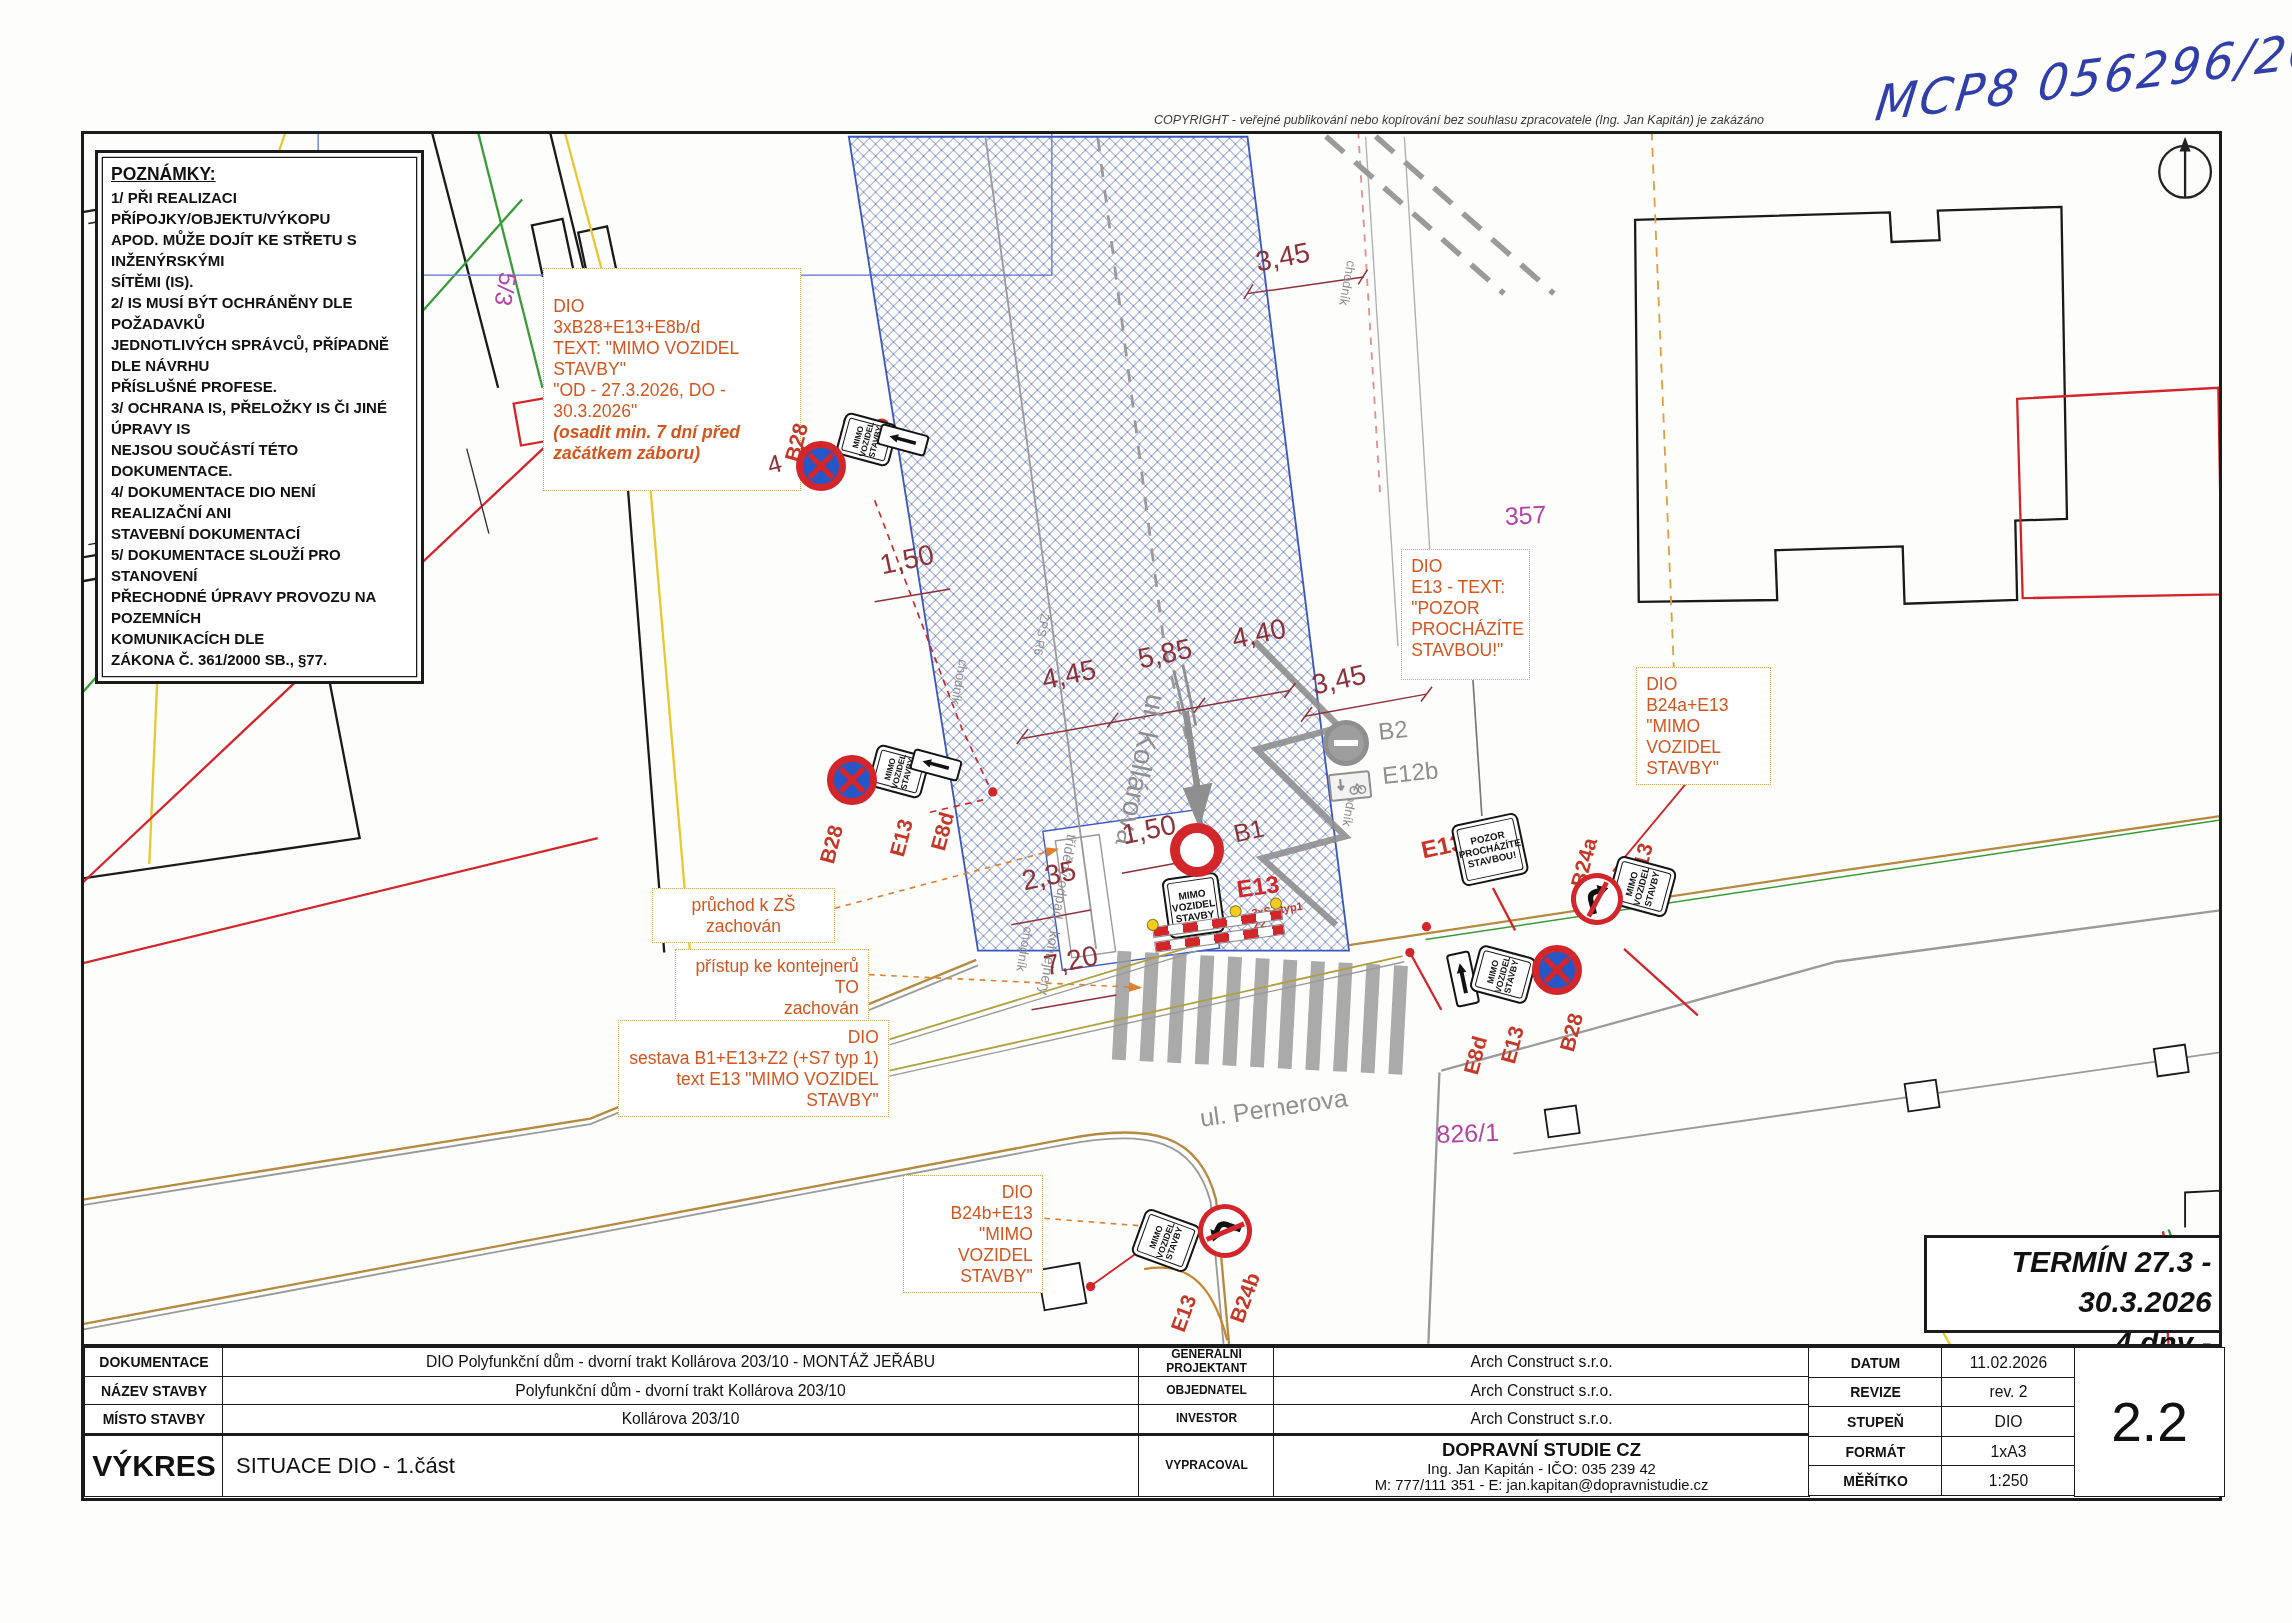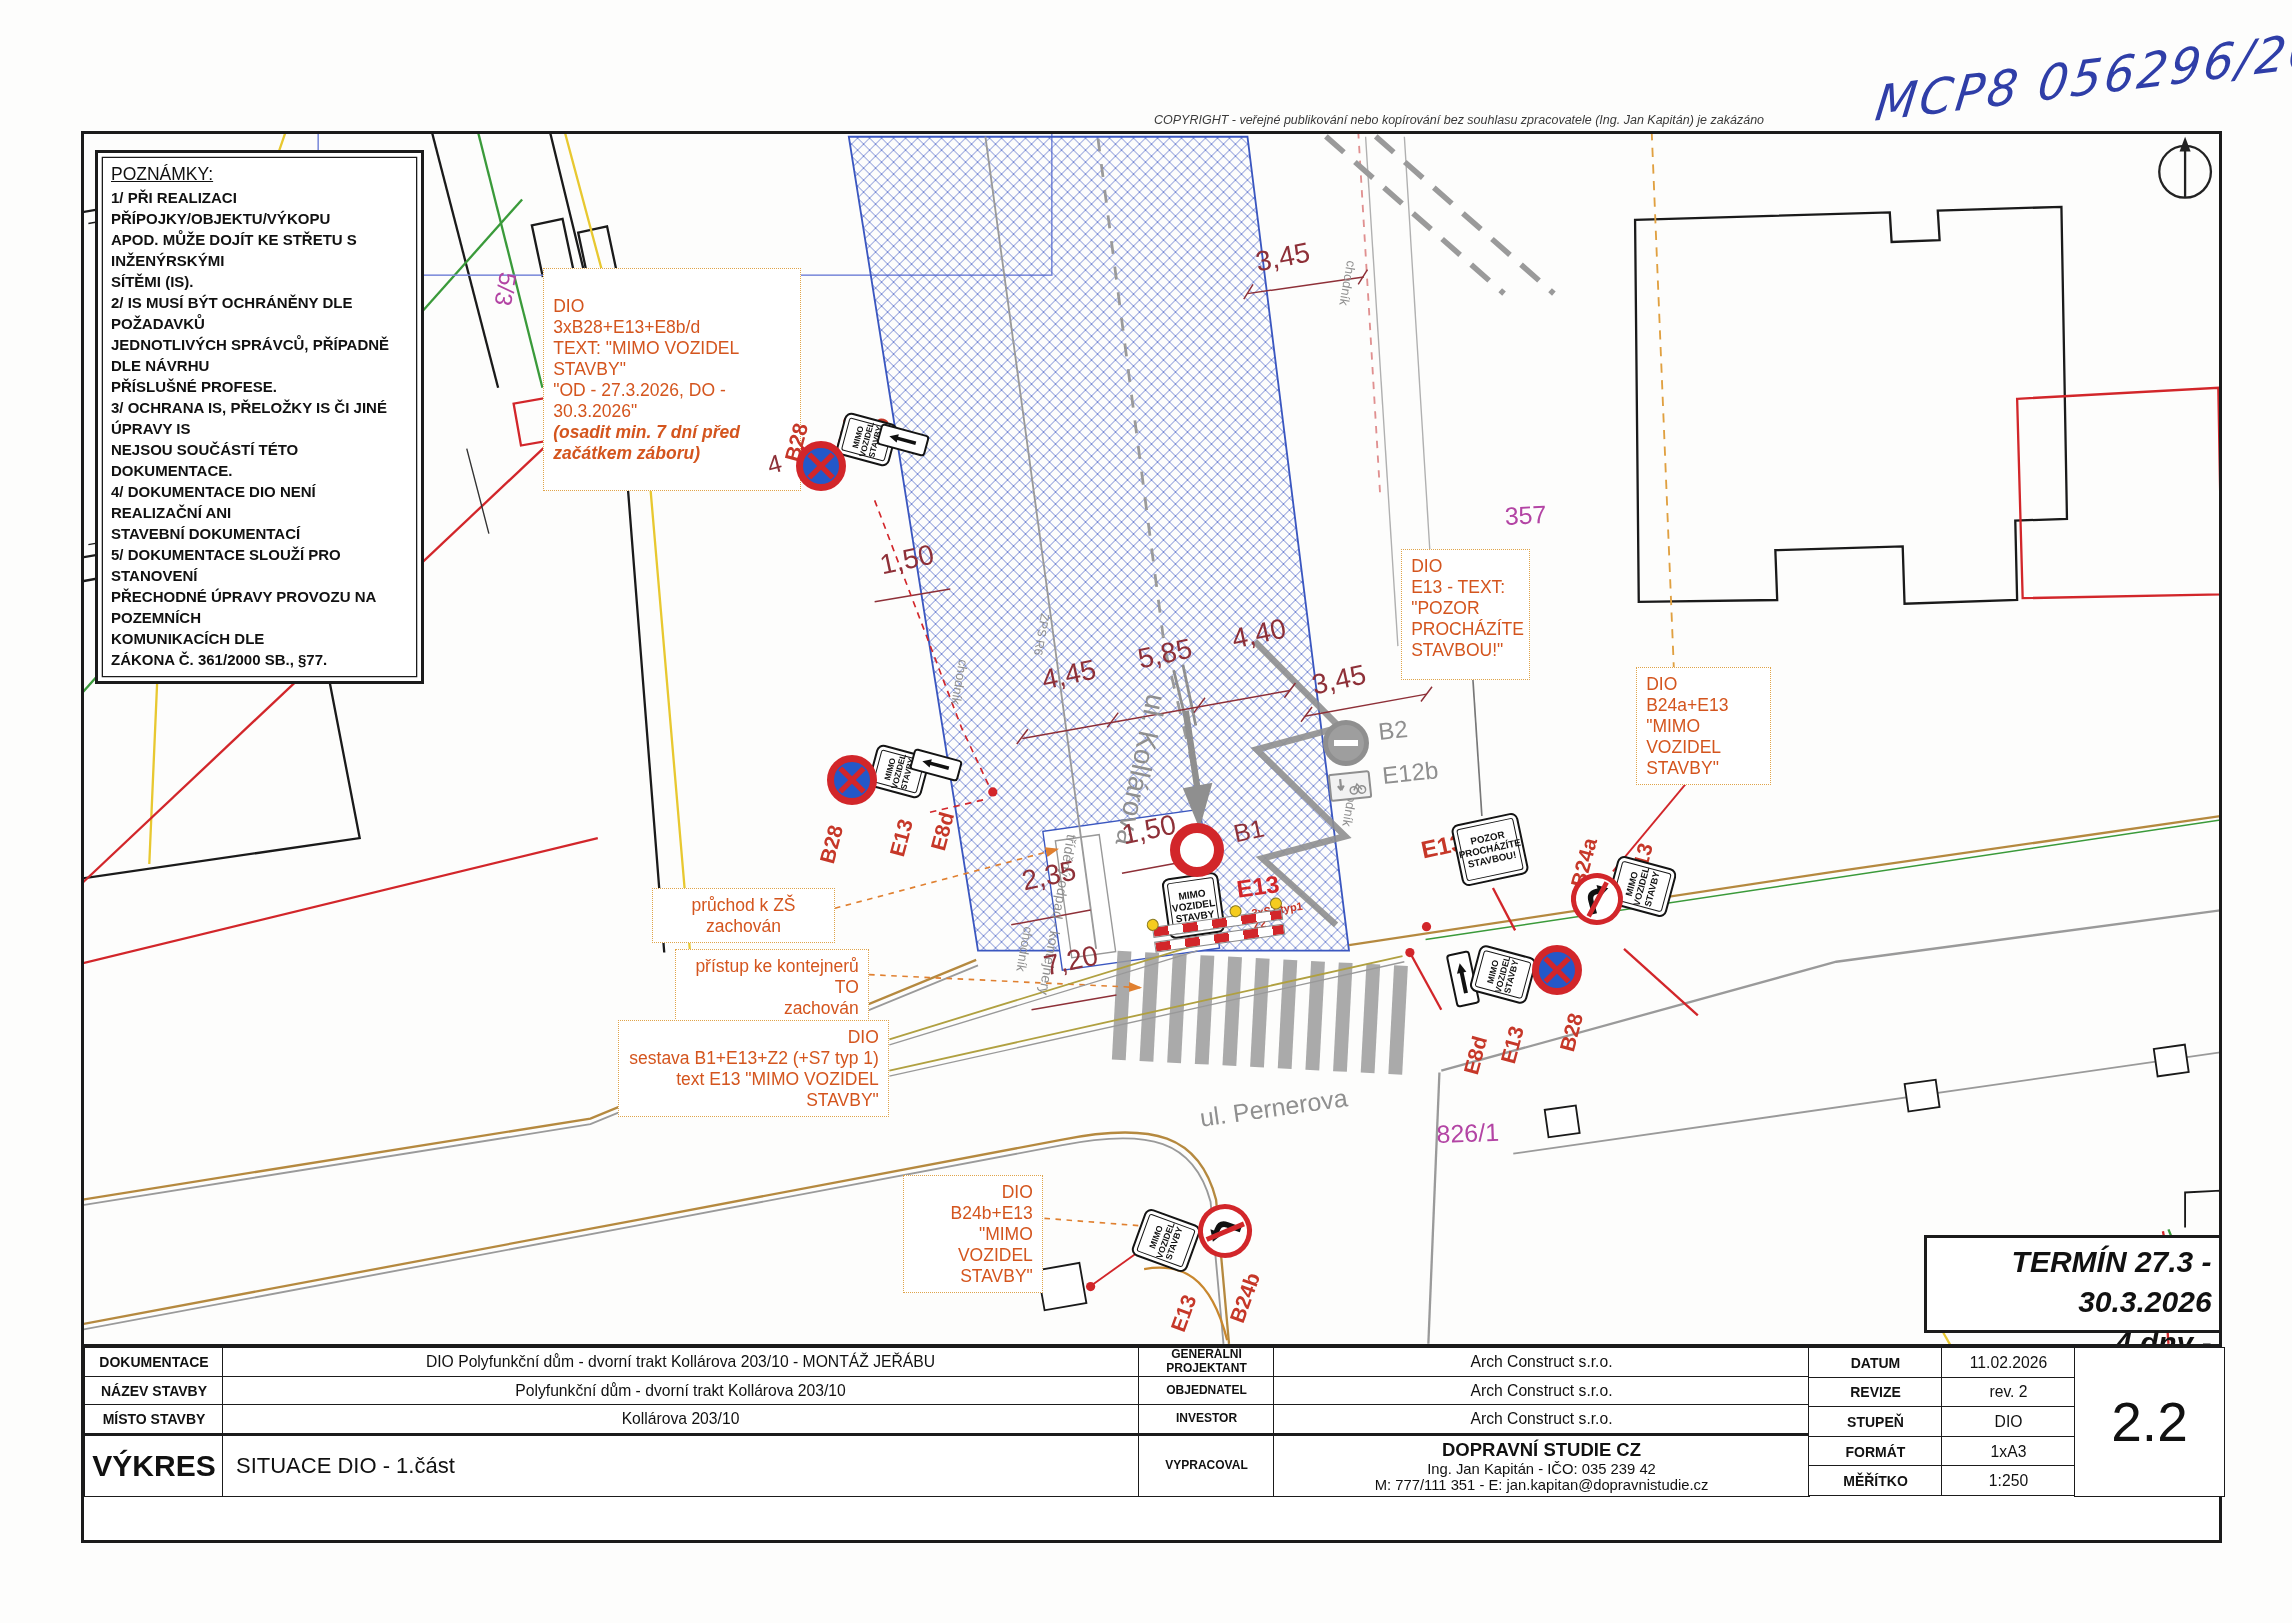--- a/index.html
+++ b/index.html
@@ -13,21 +13,21 @@
   
   .handwriting{position:absolute;left:1874px;top:44px;z-index:10;color:#2F3EA8;
     font-family:"DejaVu Sans",sans-serif;font-style:italic;font-size:48px;letter-spacing:2.8px;
     transform:rotate(-7deg) skewX(-14deg);white-space:nowrap;}
   .copyright{position:absolute;left:1154px;top:113px;width:1069px;text-align:left;z-index:10;
     font-size:12.5px;font-style:italic;color:#3a3a3a;}
   
   .notes{position:absolute;left:95px;top:150px;width:329px;z-index:45;background:#fff;
     border:3.2px solid #1b1b1b;box-shadow:inset 0 0 0 3.7px #fff, inset 0 0 0 5px #1b1b1b;
     padding:11px 13px 11px 13px;box-sizing:border-box;}
-  .notes-title{font-size:17.5px;font-weight:400;text-decoration:underline;margin-bottom:1.8px;}
+  .notes-title{font-size:17.5px;font-weight:700;text-decoration:underline;margin-bottom:1.8px;}
   .notes-body{font-size:15px;font-weight:600;line-height:21px;white-space:pre-line;}
   
   .toplabel{position:absolute;left:233px;top:124px;z-index:35;color:#3A56B4;font-size:39px;
     font-weight:700;letter-spacing:4.6px;white-space:nowrap;}
   
   .annot{position:absolute;background:#fff;border:1.8px dotted #DFA44A;color:#D4551E;
     font-size:17.5px;line-height:1.2;white-space:pre-line;padding:5.5px 9.2px;z-index:25;box-sizing:border-box;}
   .annot .note{font-weight:700;font-style:italic;display:block;}
   .ra{text-align:right;} .ca{text-align:center;}
   
@@ -64,21 +64,21 @@
   .stamp .s1{font-size:25px;letter-spacing:0.9px;}
   .stamp .s2{font-size:23px;} .stamp .s3{font-size:23px;}
   .stamp .s4{font-size:21px;font-family:"Liberation Sans",sans-serif;}
   .stamp .s5{font-size:21px;font-family:"Liberation Sans",sans-serif;}
   .stamp .mark{position:absolute;right:-7.4px;top:66px;font-size:20px;font-family:"Liberation Sans",sans-serif;color:#36466e;}
   
   .termin{position:absolute;left:1924px;top:1235px;width:298px;height:98px;z-index:50;background:#fff;
     border:3.7px solid #1b1b1b;box-sizing:border-box;text-align:right;padding:3.7px 7.4px 0 0;
     font-size:30px;font-weight:700;font-style:italic;line-height:1.35;white-space:pre-line;}
   
-  .tblock{position:absolute;left:81px;top:1344px;width:2141px;height:199px;z-index:50;background:#fff;
+  .tblock{position:absolute;left:81px;top:1344px;width:2141px;height:157px;z-index:50;background:#fff;
     border:3.7px solid #1b1b1b;box-sizing:border-box;}
   .cell{position:absolute;border:1.8px solid #1b1b1b;box-sizing:border-box;display:flex;
     align-items:center;justify-content:center;text-align:center;background:#fff;overflow:hidden;}
   .cl{font-size:14px;font-weight:700;}
   .cv{font-size:15.7px;}
   .cml{font-size:12px;font-weight:700;white-space:pre-line;line-height:1.15;}
   .thick{border-top:3.7px solid #1b1b1b;}
   .vyk{font-size:30px;font-weight:700;}
   .sitv{font-size:22px;justify-content:flex-start;padding-left:13px;}
   .sheetnum{font-size:55px;}

